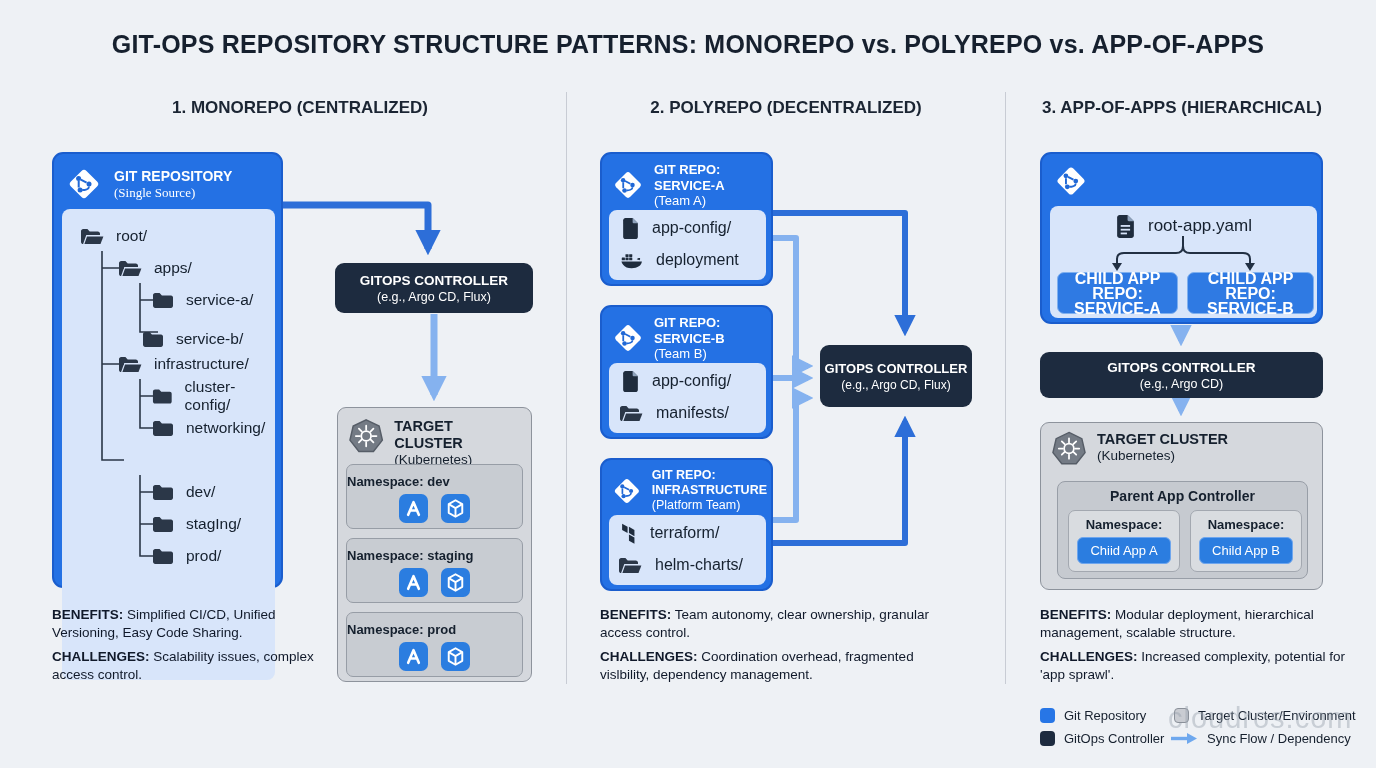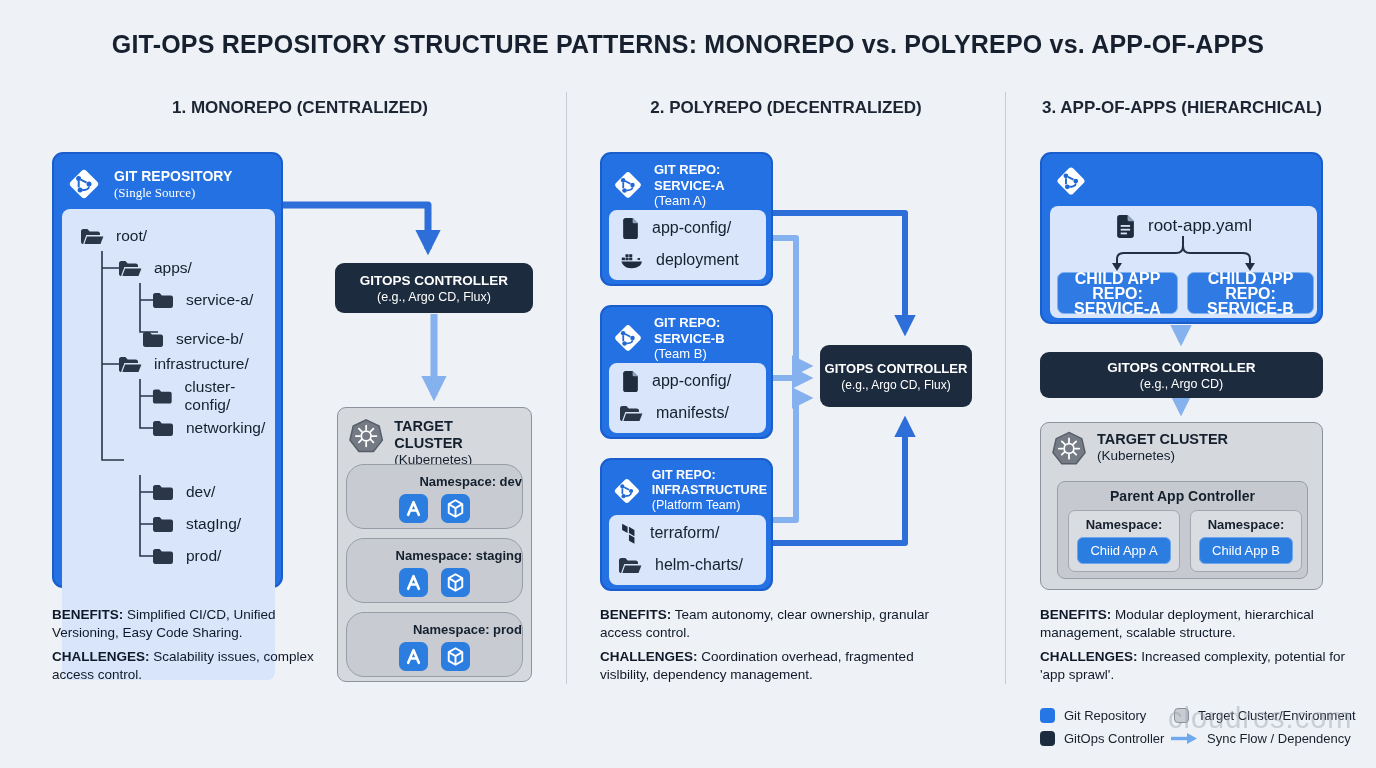--- a/index.html
+++ b/index.html
@@ -17,21 +17,21 @@
   .panel{background:#d8e5fa;border-radius:8px;position:absolute;box-sizing:border-box;}
   
   .box-navy{background:#1d2b3f;border-radius:9px;color:#fff;text-align:center;display:flex;flex-direction:column;justify-content:center;box-sizing:border-box;}
   .navy-l1{font-size:13.5px;font-weight:bold;line-height:17px;}
   .navy-l2{font-size:12.5px;font-weight:500;line-height:16px;}
   
   .box-gray{background:#d5d8dd;border:1.5px solid #8d939c;border-radius:9px;box-sizing:border-box;}
   .clu-head{display:flex;align-items:flex-start;gap:10px;padding:10px 8px 4px 10px;color:#15202e;}
   .clu-title{font-size:14.5px;font-weight:bold;line-height:17px;}
   .clu-sub{font-size:13.5px;font-weight:500;line-height:16px;}
-  .ns-box{background:#c8ccd2;border:1.3px solid #979da6;border-radius:18px;box-sizing:border-box;text-align:right;}
+  .ns-box{background:#c8ccd2;border:1.3px solid #979da6;border-radius:7px;box-sizing:border-box;text-align:left;}
   .ns-label{font-size:13px;font-weight:bold;color:#15202e;margin-top:9px;}
   .ns-icons{display:flex;justify-content:center;gap:13px;margin-top:5px;}
   
   .trow{position:absolute;height:32px;display:flex;align-items:center;gap:12px;color:#15202e;font-size:15.5px;font-weight:500;}
   
   .frow{position:absolute;display:flex;align-items:center;gap:13px;color:#15202e;font-size:16px;font-weight:500;height:28px;}
   
   .child{position:absolute;background:#2f7ae3;border:1.5px solid #7fb0ef;border-radius:7px;color:#fff;text-align:center;font-weight:bold;font-size:16px;line-height:15px;display:flex;flex-direction:column;justify-content:center;box-sizing:border-box;}
   .inner-gray{background:#c6cad0;border:1.2px solid #989ea7;border-radius:8px;position:absolute;box-sizing:border-box;}
   .ns2{background:#d9dce0;border:1.2px solid #a3a8b0;border-radius:7px;position:absolute;box-sizing:border-box;text-align:center;}

